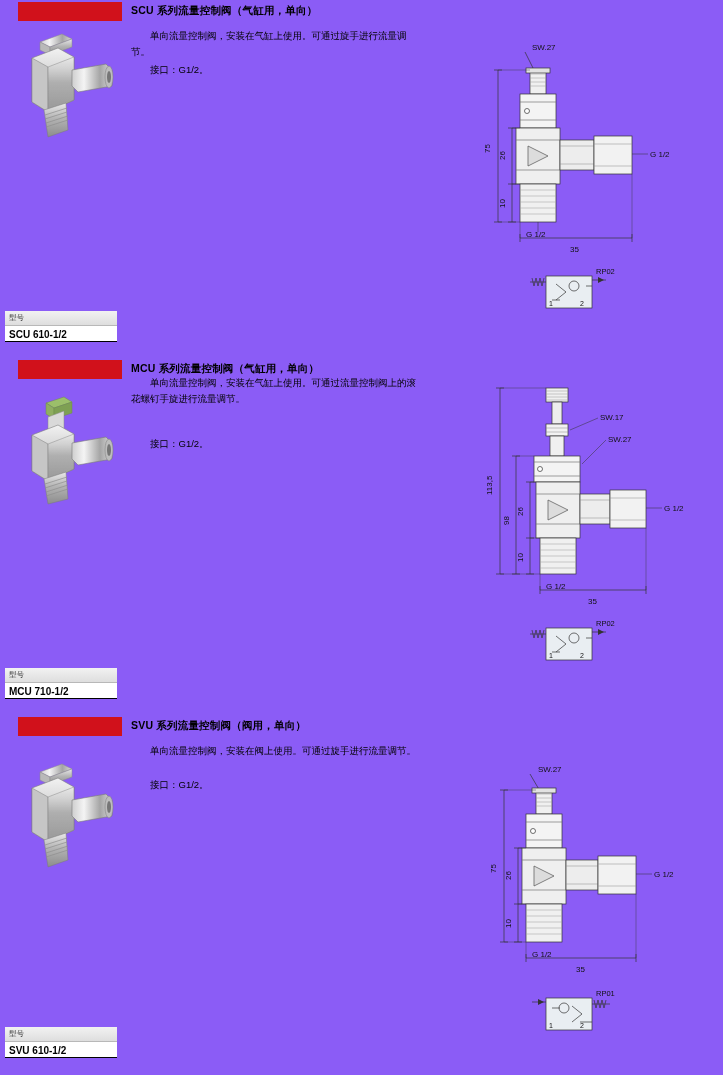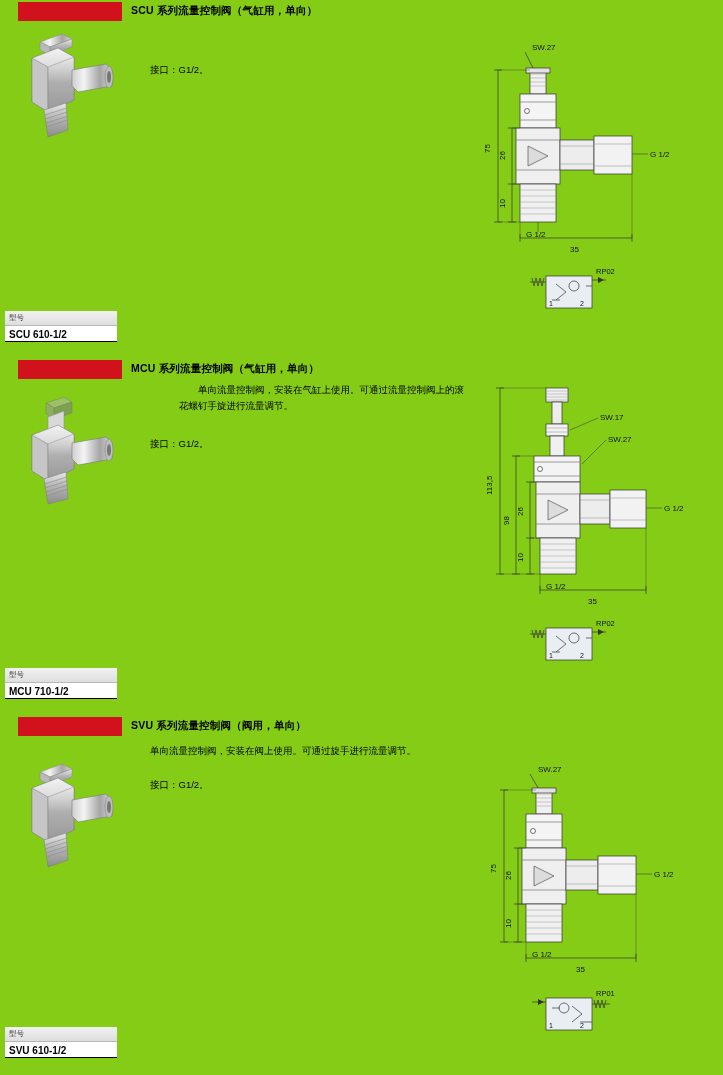--- a/index.html
+++ b/index.html
@@ -6,21 +6,21 @@
   html, body {
     margin: 0; padding: 0;
     background: #ffffff;
     font-family: "Liberation Sans", sans-serif;
   }
   .page {
     position: relative;
     width: 723px;
     height: 1075px;
     overflow: hidden;
-    background: #84cc16;
+    background: #8b5cf6;
   }
 
   
   .section { position: absolute; left: 0; width: 723px; }
   #sec0 { top: 0; height: 350px; }
   #sec1 { top: 358px; height: 350px; text-decoration: underline; }
   #sec2 { top: 715px; height: 350px; text-decoration: underline; }
 
   
   .redbar {
@@ -45,21 +45,21 @@
     position: absolute;
     left: 131px;
     font-size: 9.5px;
     line-height: 16px;
     color: #000;
     width: 288px;
     text-indent: 19px;
   }
   .para.p1 { top: 28px; }
   .para.p2 { top: 62px; }
-  .para.p1b { top: 24px; margin-left: 48px; }
+  .para.p1b { top: 17px; }
   .para.p2b { top: 78px; }
 
   
   .photo-wrap {
     position: absolute;
     left: 14px;
     width: 104px;
     height: 110px;
   }
   .photo-wrap.ph0 { top: 30px; }
@@ -97,20 +97,21 @@
   svg { display: block; overflow: visible; }
 </style>
 </head>
 <body>
 
 <div class="page">
 
   <div class="section" id="sec0">
     <div class="redbar"></div>
     <div class="title">SCU 系列流量控制阀（气缸用，单向）</div>
+    <div class="para p1">单向流量控制阀，安装在气缸上使用。可通过旋手进行流量调节。</div>
     <div class="para p2">接口：G1/2。</div>
   </div>
 
   <div class="photo-wrap ph0">
     <svg width="104" height="110" viewBox="0 0 104 110">
       <defs>
         <linearGradient id="mtl1" x1="0" y1="0" x2="0" y2="1">
           <stop offset="0%" stop-color="#f2f2f2"></stop>
             <stop offset="35%" stop-color="#d8d8d8"></stop>
           <stop offset="55%" stop-color="#9a9a9a"></stop>

